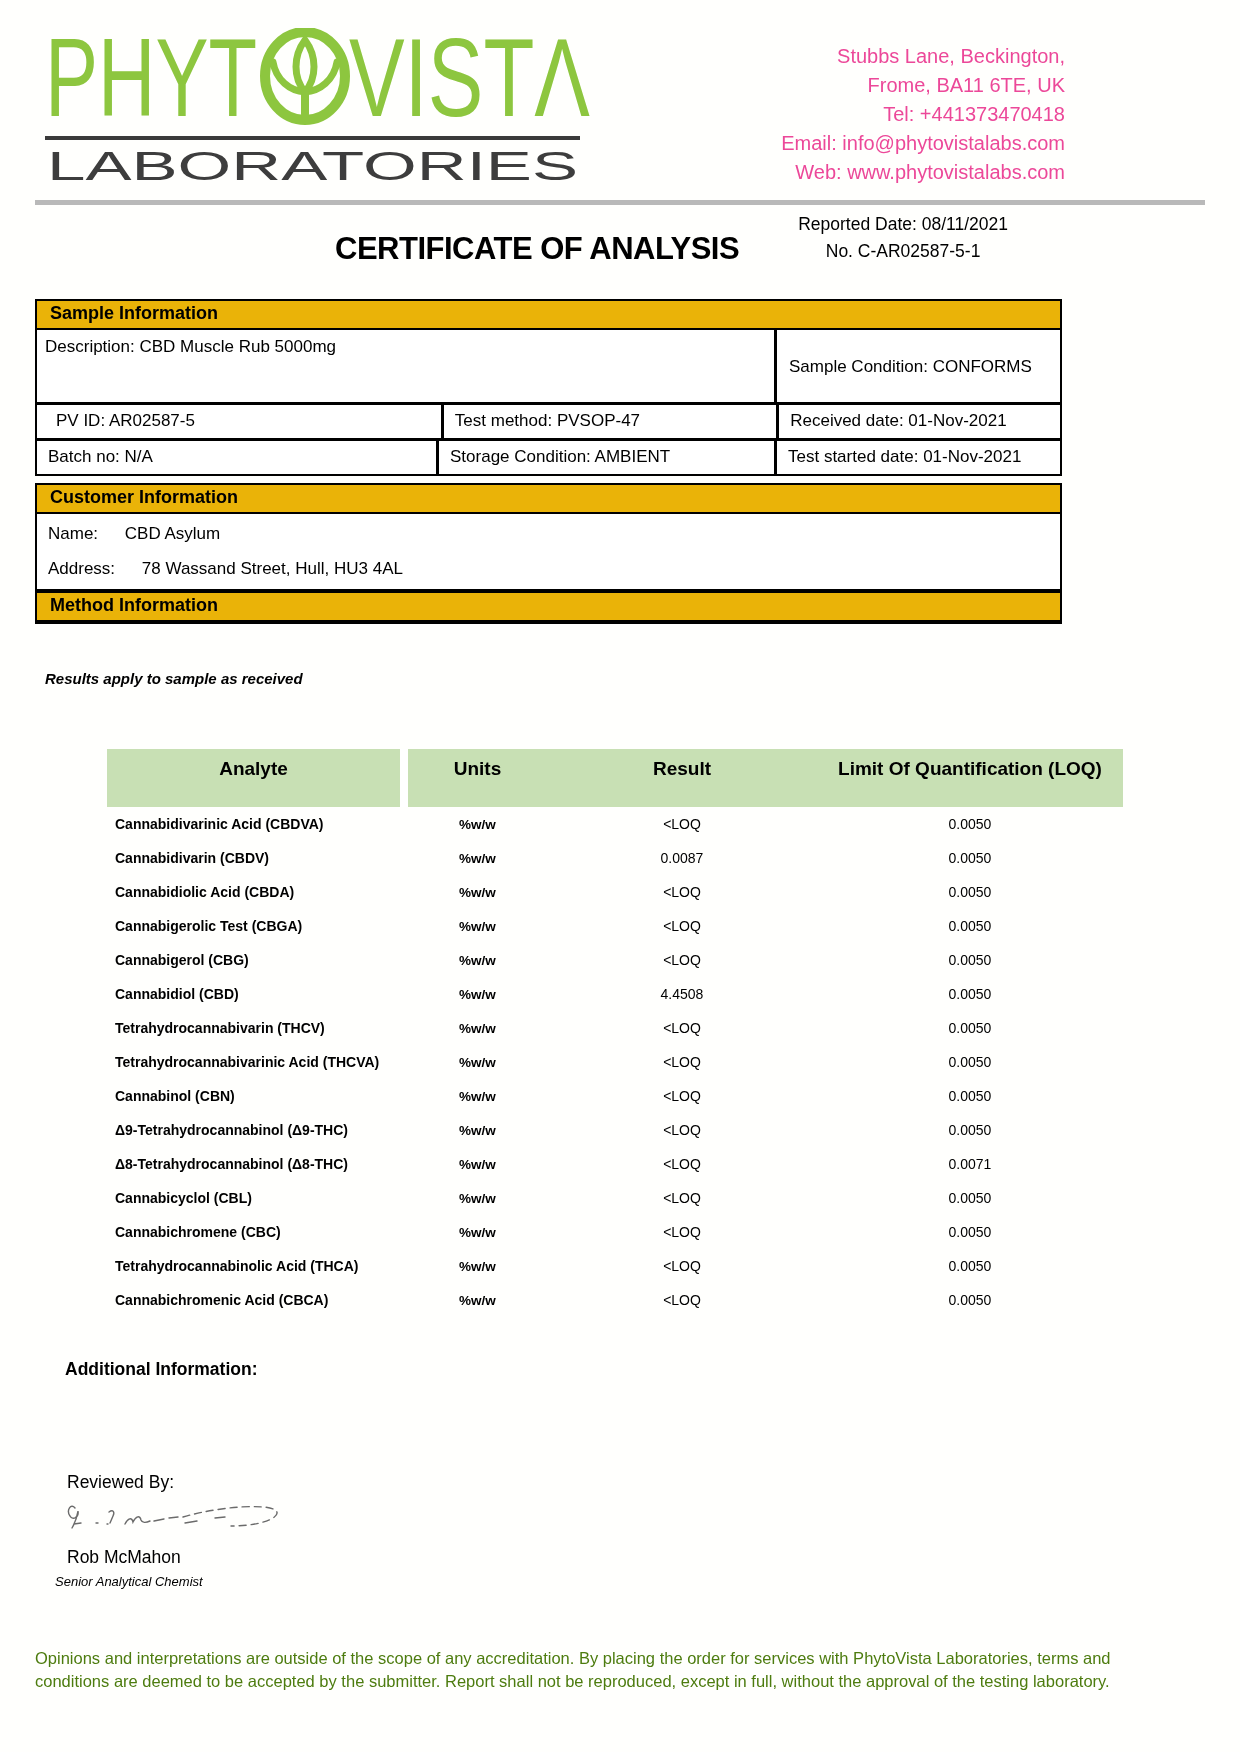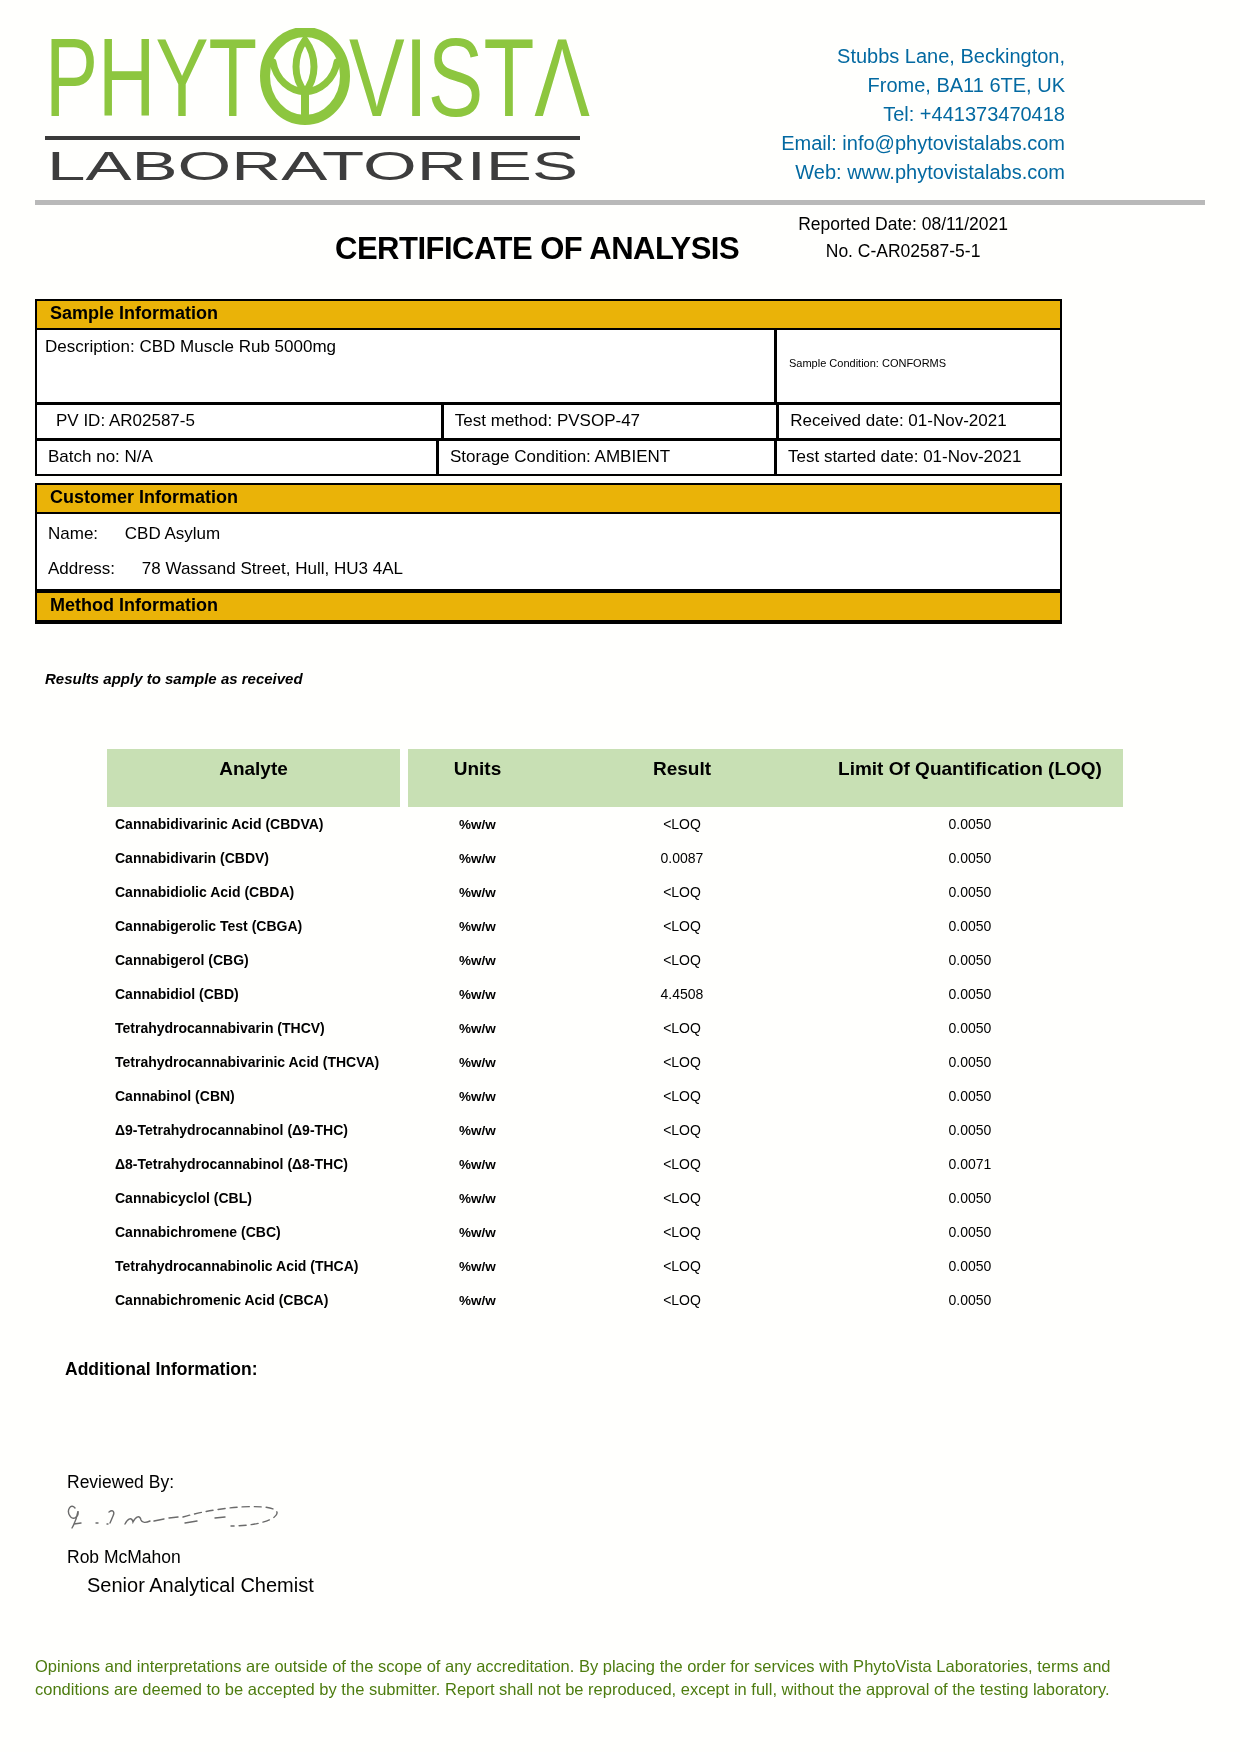--- a/index.html
+++ b/index.html
@@ -4,32 +4,32 @@
 <style>
   html,body { margin:0; padding:0; background:#e8e8e8; }
   .page {
     position:relative; width:1240px; height:1752px; margin:0 auto;
     background:#fffffd; box-sizing:border-box; padding:28px 35px 0 35px;
     font-family:"Liberation Sans", sans-serif; color:#000; overflow:hidden;
   }
   
   .header { display:flex; justify-content:space-between; align-items:flex-start; }
   .logo { margin-left:10px; }
-  .contact { text-align:right; font-size:20px; line-height:29px; color:#0369a1; padding-top:14px; padding-right:140px; white-space:nowrap; }
+  .contact { text-align:right; font-size:20px; line-height:29px; color:#ec4899; padding-top:14px; padding-right:140px; white-space:nowrap; }
   .rule { height:5px; background:#b9b9b9; margin-top:10px; }
   
   .title-block { position:relative; height:94px; }
   .reported { position:absolute; top:6px; right:197px; text-align:center; font-size:17.5px; line-height:27px; }
   .coa-title { position:absolute; left:300px; top:26px; font-size:31px; font-weight:bold; letter-spacing:-0.5px; white-space:nowrap; }
   
   .info-table, .cust-box, .method-box { width:1027px; border:2px solid #000; box-sizing:border-box; background:#fff; }
   .bar { background:#eab308; border-bottom:2px solid #000; font-weight:bold; font-size:18px; padding:2px 0 4px 13px; }
   .desc-row { display:grid; grid-template-columns:740fr 283fr; border-bottom:3px solid #000; }
   .desc-cell { border-right:3px solid #000; padding:7px 8px; font-size:17px; height:72px; box-sizing:border-box; }
-  .cond-cell { padding:27px 4px 0 12px; font-size:11px; }
+  .cond-cell { padding:27px 4px 0 12px; font-size:17px; }
   .row3 { display:grid; grid-template-columns:402fr 338fr 283fr; }
   .row3.mid { border-bottom:3px solid #000;padding-left:8px; }
   .c3 { border-right:3px solid #000; padding:6px 0 7px 11px; font-size:17px; }
   .c3:last-child { border-right:none; }
   .cust-box { margin-top:7px; }
   .cust-body { padding:8px 0 10px 11px; font-size:17px; }
   .cust-line { margin:2px 0 0 0; }
   .cust-line + .cust-line { margin-top:15px; }
   .cust-label { display:inline-block; }
   .cust-value { display:inline-block; margin-left:22px; }
@@ -43,21 +43,21 @@
   .th.a { border-right:8px solid #fff; }
   .rt-row { height:34px; align-items:center; }
   .td { font-size:14px; text-align:center; }
   .td.a { text-align:left; padding-left:8px; font-weight:bold; }
   .td.u { font-weight:bold; font-size:13.5px; }
   
   .addl { margin:42px 0 0 30px; font-weight:bold; font-size:17.5px; }
   .reviewed { margin:92px 0 0 32px; font-size:17.5px; }
   .sig { margin:2px 0 0 28px; }
   .reviewer-name { margin:2px 0 0 32px; font-size:17.5px; }
-  .reviewer-title { margin:6px 0 0 52px; font-size:20px; }
+  .reviewer-title { margin:6px 0 0 20px; font-size:13px;font-style:italic; }
   .footer { margin:58px 0 0 0; font-size:16.5px; line-height:23px; width:1150px; color:#4d7c0f; }
 </style>
 </head>
 <body>
 
 <div class="page">
 
   <div class="header">
     <div class="logo">
       <svg width="545" height="158" viewBox="0 0 545 158">

